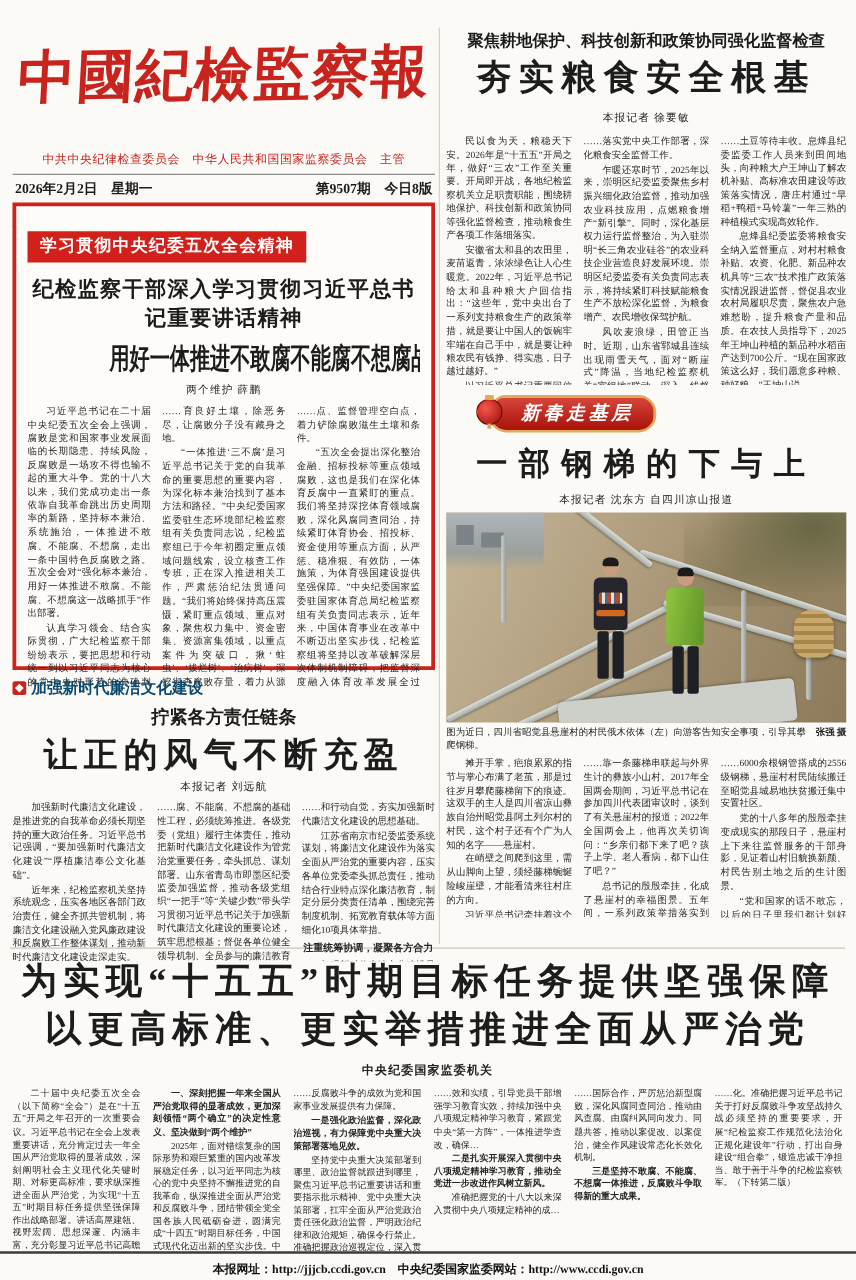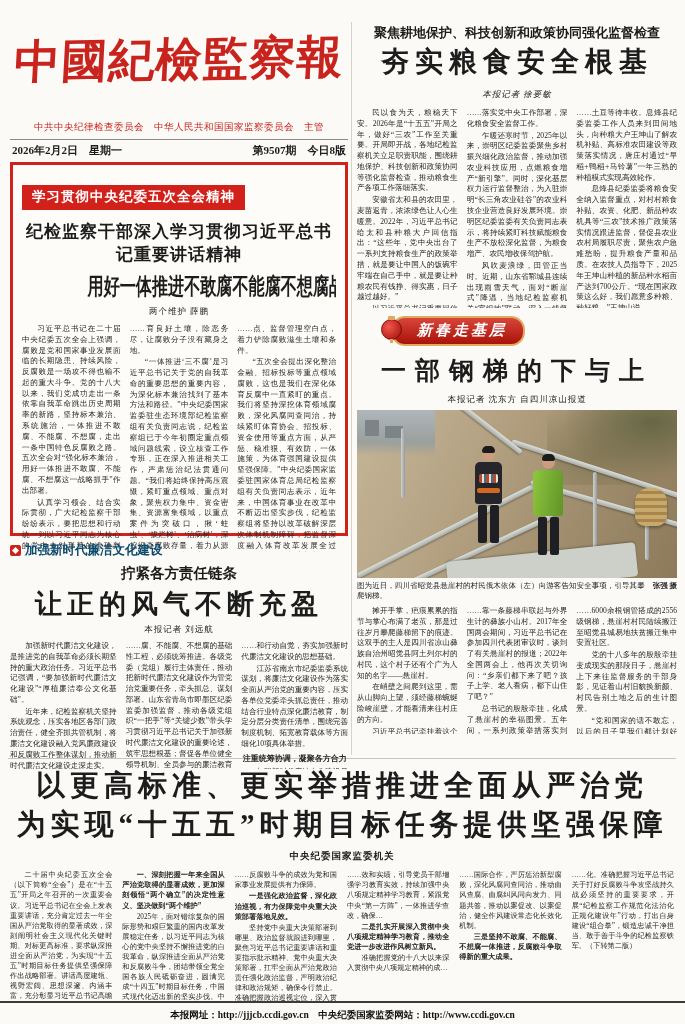--- a/index.html
+++ b/index.html
@@ -29,21 +29,21 @@
   .cols    { display:flex; gap:9px; overflow:hidden; }
   .col     { flex:1; overflow:hidden; font-size:7.6px; line-height:1.42; color:#262626; }
   .col p   { text-indent:2em; text-align:justify; margin-bottom:1px; }
   .col p.noindent { text-indent:0; }
   .col p.subhead  { text-indent:0; text-align:center; font-weight:bold; margin:3px 0; font-size:8px; }
   .col p.bold     { font-weight:bold; }
 
   
   .grain { left:357px; top:24px; width:320px; height:286px; }
   .grain-title { font-size:28px; font-weight:900; text-align:center; letter-spacing:6px; margin-top:1px; }
-  .grain .byline { margin:8px 0 7px;font-style:italic; }
+  .grain .byline { margin:8px 0 7px; }
   .grain .cols { height:200px; }
 
   
   .redbox { left:10px; top:162px; width:338px; height:374px; border:3px solid #d2201a; padding:20px 9px; background:#fdfcf8; }
   .red-label { display:inline-block; background:#d2201a; color:#fff; font-size:13.5px; font-weight:bold;
                padding:3px 10px 4px; letter-spacing:1px; }
   .red-sub   { font-size:17px; font-weight:bold; text-align:center; margin:10px 0 2px; letter-spacing:1px; }
   .red-title-wrap { text-align:center; overflow:hidden; }
   .red-title { display:inline-block; font-family:"Liberation Sans","DejaVu Sans",sans-serif; font-size:23px;
                font-weight:900; white-space:nowrap; transform:scaleX(0.70); transform-origin:center; margin:3px 0 1px; }
@@ -269,22 +269,22 @@
         </div>
       <div class="col">
           <p class="noindent">……6000余根钢管搭成的2556级钢梯，悬崖村村民陆续搬迁至昭觉县城易地扶贫搬迁集中安置社区。</p>
           <p>党的十八多年的殷殷牵挂变成现实的那段日子，悬崖村上下来往监督服务的干部身影，见证着山村旧貌换新颜、村民告别土地之后的生计图景。</p>
           <p>“党和国家的话不敢忘，以后的日子里我们都计划好了。”村民主动地说道。（下转第二版）</p>
         </div>
     </div>
   </div>
 
   <div class="abs banner">
+    <div class="b-line">为实现“十五五”时期目标任务提供坚强保障</div>
     <div class="b-line">以更高标准、更实举措推进全面从严治党</div>
-    <div class="b-line">为实现“十五五”时期目标任务提供坚强保障</div>
     <div class="byline">中央纪委国家监委机关</div>
     <div class="cols">
       <div class="col">
           <p>二十届中央纪委五次全会（以下简称“全会”）是在“十五五”开局之年召开的一次重要会议。习近平总书记在全会上发表重要讲话，充分肯定过去一年全国从严治党取得的显著成效，深刻阐明社会主义现代化关键时期、对标更高标准，要求纵深推进全面从严治党，为实现“十五五”时期目标任务提供坚强保障作出战略部署。讲话高屋建瓴、视野宏阔、思想深邃、内涵丰富，充分彰显习近平总书记高瞻远瞩的战略眼光，为新时代新征程纪检监察工作高质量发展提供了行动指南。</p>
         </div>
       <div class="col">
           <p class="bold">一、深刻把握一年来全国从严治党取得的显著成效，更加深刻领悟“两个确立”的决定性意义、坚决做到“两个维护”</p>
           <p>2025年，面对错综复杂的国际形势和艰巨繁重的国内改革发展稳定任务，以习近平同志为核心的党中央坚持不懈推进党的自我革命，纵深推进全面从严治党和反腐败斗争，团结带领全党全国各族人民砥砺奋进，圆满完成“十四五”时期目标任务，中国式现代化迈出新的坚实步伐。中央纪委国家监委和各级纪检监察机关坚决贯彻党中央决策部署，坚定维护党中央权威和集中统一领导，以党风廉政建设和…</p>
         </div>
       <div class="col">

